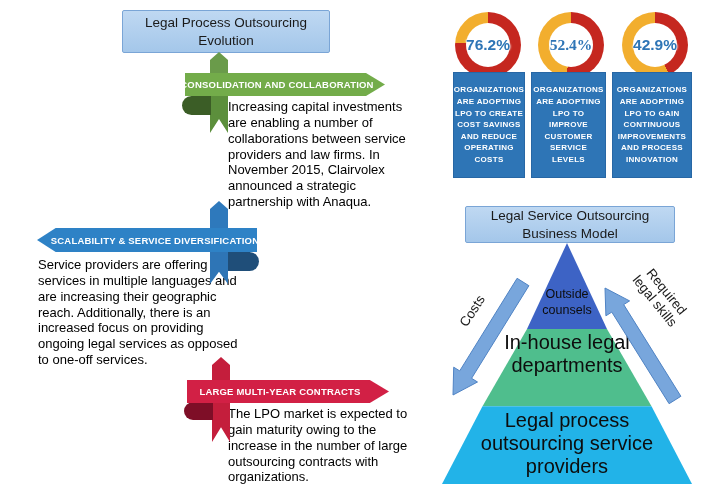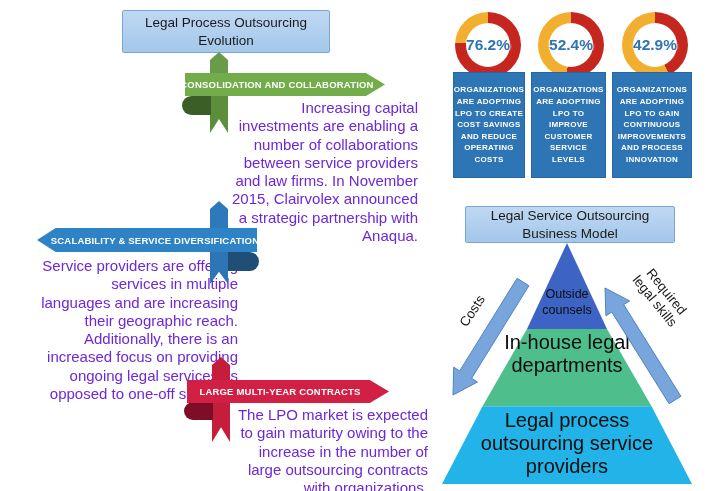--- a/index.html
+++ b/index.html
@@ -39,33 +39,33 @@
   .b-band{left:37px;top:228px;width:220px;height:24px;background:#2E82C6;
     clip-path:polygon(0 50%,8.5% 0,100% 0,100% 100%,8.5% 100%);padding-left:16px;box-sizing:border-box;z-index:4;text-align:center;}
   
   .r-stem-top{left:212px;top:357px;width:18px;height:24px;background:#C41E3C;
     clip-path:polygon(0 33%,50% 0,100% 33%,100% 100%,0 100%);}
   .r-stem-bottom{left:212px;top:403px;width:18px;height:39px;background:#C41E3C;z-index:2;}
   .r-fold{left:184px;top:402px;width:29px;height:18px;background:#7E0E27;border-radius:10px 0 0 10px;z-index:3;}
   .r-band{left:187px;top:380px;width:202px;height:23px;background:#D22045;
     clip-path:polygon(0 0,90.5% 0,100% 50%,90.5% 100%,0 100%);padding-right:16px;box-sizing:border-box;z-index:4;}
   
-  .para{position:absolute;font-size:15px;line-height:1.22;color:#6d28d9;text-align:right;}
+  .para{position:absolute;font-size:13px;line-height:1.22;color:#000000;}
   #para-green{left:228px;top:99px;width:190px;}
   #para-blue{left:38px;top:257px;width:200px;}
   #para-red{left:228px;top:406px;width:200px;}
   
   .donut{position:absolute;width:66px;height:66px;border-radius:50%;top:12px;}
   .donut .hole{position:absolute;left:11px;top:11px;width:44px;height:44px;border-radius:50%;background:#fff;}
   .donut .pct{
     position:absolute;inset:0;display:flex;align-items:center;justify-content:center;
     font-size:15.5px;font-weight:bold;color:#2E75B6;
     text-shadow:0 0 2px #fff,0 0 2px #fff,0 0 3px #fff;
   }
-  #donut-0{left:455px;} #donut-1{left:538px;} #donut-2{left:622px;}
+  #donut-0{left:455px;} #donut-1{left:538px;font-family:Liberation Serif, serif;} #donut-2{left:622px;}
   
   .statbox{
     position:absolute;top:72px;height:106px;background:#2E75B6;border:1px solid #2767A5;
     display:flex;align-items:center;justify-content:center;text-align:center;
     color:#fff;font-size:8px;font-weight:bold;letter-spacing:.3px;line-height:1.45;
     padding:5px 4px;box-sizing:border-box;
   }
   #statbox-0{left:453px;width:72px;} #statbox-1{left:531px;width:75px;} #statbox-2{left:612px;width:80px;}
   
   #pyramid{position:absolute;left:442px;top:243px;width:250px;height:241px;}

